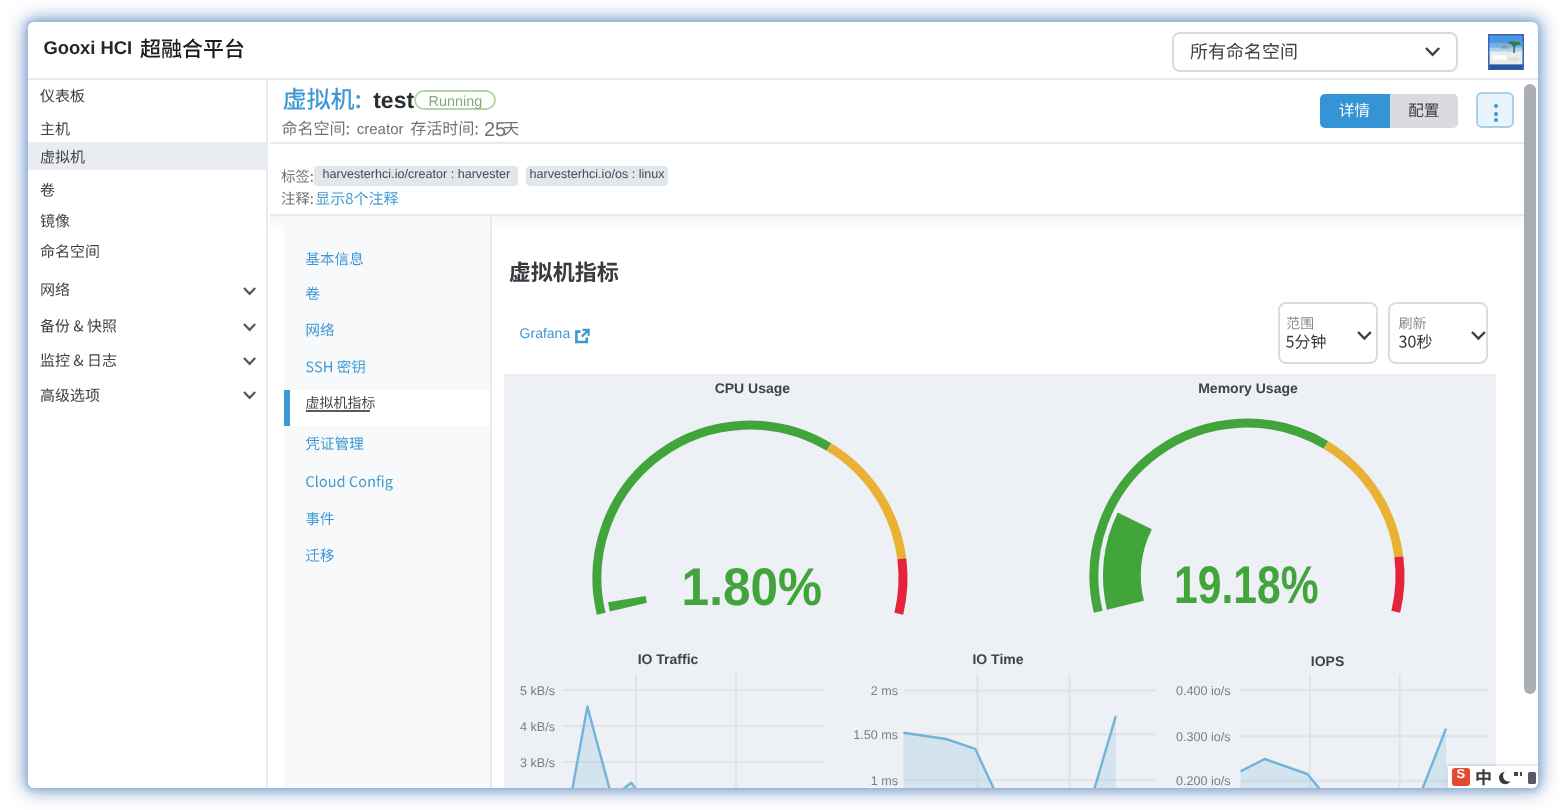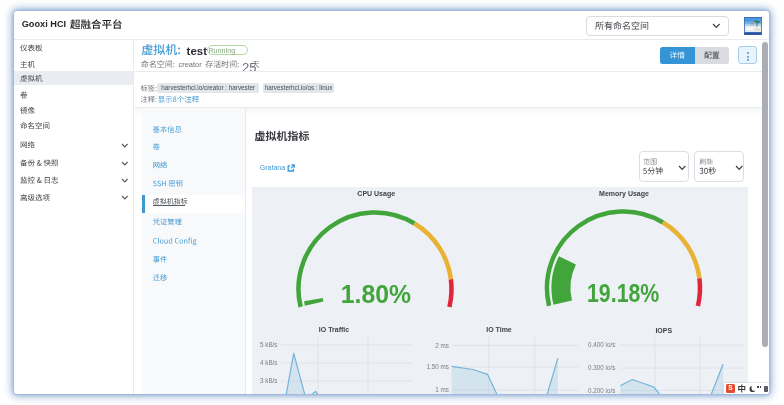--- a/index.html
+++ b/index.html
@@ -9,21 +9,21 @@
 .abs{position:absolute}
 .hline{position:absolute;height:1px;background:#e8eaed}
 .vline{position:absolute;width:1px;background:#e8eaed}
 </style></head><body>
 <div class="page">
     <div class="c">
       <div class="hline" style="left:0;top:31px;width:757px"></div>
       <div class="abs" style="left:8.7px;top:11.2px;font-size:9.2px;font-weight:bold;color:#24262b">Gooxi HCI</div>
       <div class="abs" style="left:173.6px;top:37px;font-size:11.5px;font-weight:bold;color:#2b2e33">test</div>
       <div class="abs" style="left:165.4px;top:52.4px;font-size:7.5px;color:#6e7277">creator</div>
-      <div class="abs" style="left:229px;top:52.4px;font-size:13px;color:#6e7277">25</div>
+      <div class="abs" style="left:229px;top:52.4px;font-size:10px;color:#6e7277">25</div>
       <div class="abs" style="left:573px;top:8.2px;width:143px;height:19.9px;border:1px solid #d8dbdf;border-radius:4px;background:#fff"></div>
       <svg style="position:absolute;left:699px;top:15.4px" width="8.6" height="6.4">
         <polyline points="1,1 4.3,4.4 7.6,1" fill="none" stroke="#3c3f44" stroke-width="1.2"></polyline>
       </svg>
       <svg class="abs" style="left:731px;top:8.5px" width="18" height="18.5" viewBox="0 0 18 18.5">
 <rect width="18" height="18.5" fill="#3a66b5"></rect>
 <rect x="0.8" y="0.8" width="16.4" height="8" fill="#4e97de"></rect>
 <rect x="0.8" y="4.5" width="16.4" height="2.5" fill="#6fb0e8"></rect>
 <rect x="0.8" y="6.8" width="16.4" height="2" fill="#a5d2f0"></rect>
 <rect x="0.8" y="8.6" width="16.4" height="6.6" fill="#e9edea"></rect>
@@ -41,21 +41,21 @@
       </svg>
       <svg style="position:absolute;left:108px;top:152.7px" width="7.6" height="5.9">
         <polyline points="1,1 3.8,3.9 6.6,1" fill="none" stroke="#55595e" stroke-width="1.1"></polyline>
       </svg>
       <svg style="position:absolute;left:108px;top:169.89999999999998px" width="7.6" height="5.9">
         <polyline points="1,1 3.8,3.9 6.6,1" fill="none" stroke="#55595e" stroke-width="1.1"></polyline>
       </svg>
       <svg style="position:absolute;left:108px;top:187.39999999999998px" width="7.6" height="5.9">
         <polyline points="1,1 3.8,3.9 6.6,1" fill="none" stroke="#55595e" stroke-width="1.1"></polyline>
       </svg>
-      <div class="abs" style="left:194.4px;top:36.7px;width:40.6px;height:10.7px;border:1px solid #b3d6a7;border-radius:5.5px;color:#84a87c;font-size:7.2px;line-height:10px">Running</div>
+      <div class="abs" style="left:194.4px;top:36.7px;width:40.6px;height:10.7px;border:1px solid #b3d6a7;border-radius:5.5px;color:#84a87c;font-size:7.2px;text-align:center;line-height:10px">Running</div>
       <div class="abs" style="left:646.6px;top:38.8px;width:35.1px;height:16.8px;background:#3494d6;border-radius:2.5px 0 0 2.5px"></div>
       <div class="abs" style="left:681.7px;top:38.8px;width:34.4px;height:16.8px;background:#d9dbe1;border-radius:0 2.5px 2.5px 0"></div>
       <div class="abs" style="left:725px;top:38.1px;width:18.6px;height:18px;background:#e8f3fb;border:1px solid #a8cfe8;border-radius:3px"></div>
       <div class="abs" style="left:733.6px;top:44.3px;width:2.1px;height:2.1px;border-radius:50%;background:#3d98d3"></div>
       <div class="abs" style="left:733.6px;top:47.8px;width:2.1px;height:2.1px;border-radius:50%;background:#3d98d3"></div>
       <div class="abs" style="left:733.6px;top:51.2px;width:2.1px;height:2.1px;border-radius:50%;background:#3d98d3"></div>
       <div class="hline" style="left:122px;top:63.4px;width:627px"></div>
       <div style="position:absolute;background:#e2e7ec;border-radius:2px;color:#464c52;font-size:6.3px;height:10.3px;line-height:10.3px;text-align:center;top:75.1px;white-space:nowrap;left:144.4px;width:101.6px">harvesterhci.io/creator : harvester</div>
       <div style="position:absolute;background:#e2e7ec;border-radius:2px;color:#464c52;font-size:6.3px;height:10.3px;line-height:10.3px;text-align:center;top:75.1px;white-space:nowrap;left:250.2px;width:70.7px">harvesterhci.io/os : linux</div>
       <div class="hline" style="left:122px;top:99.3px;width:627px"></div>

